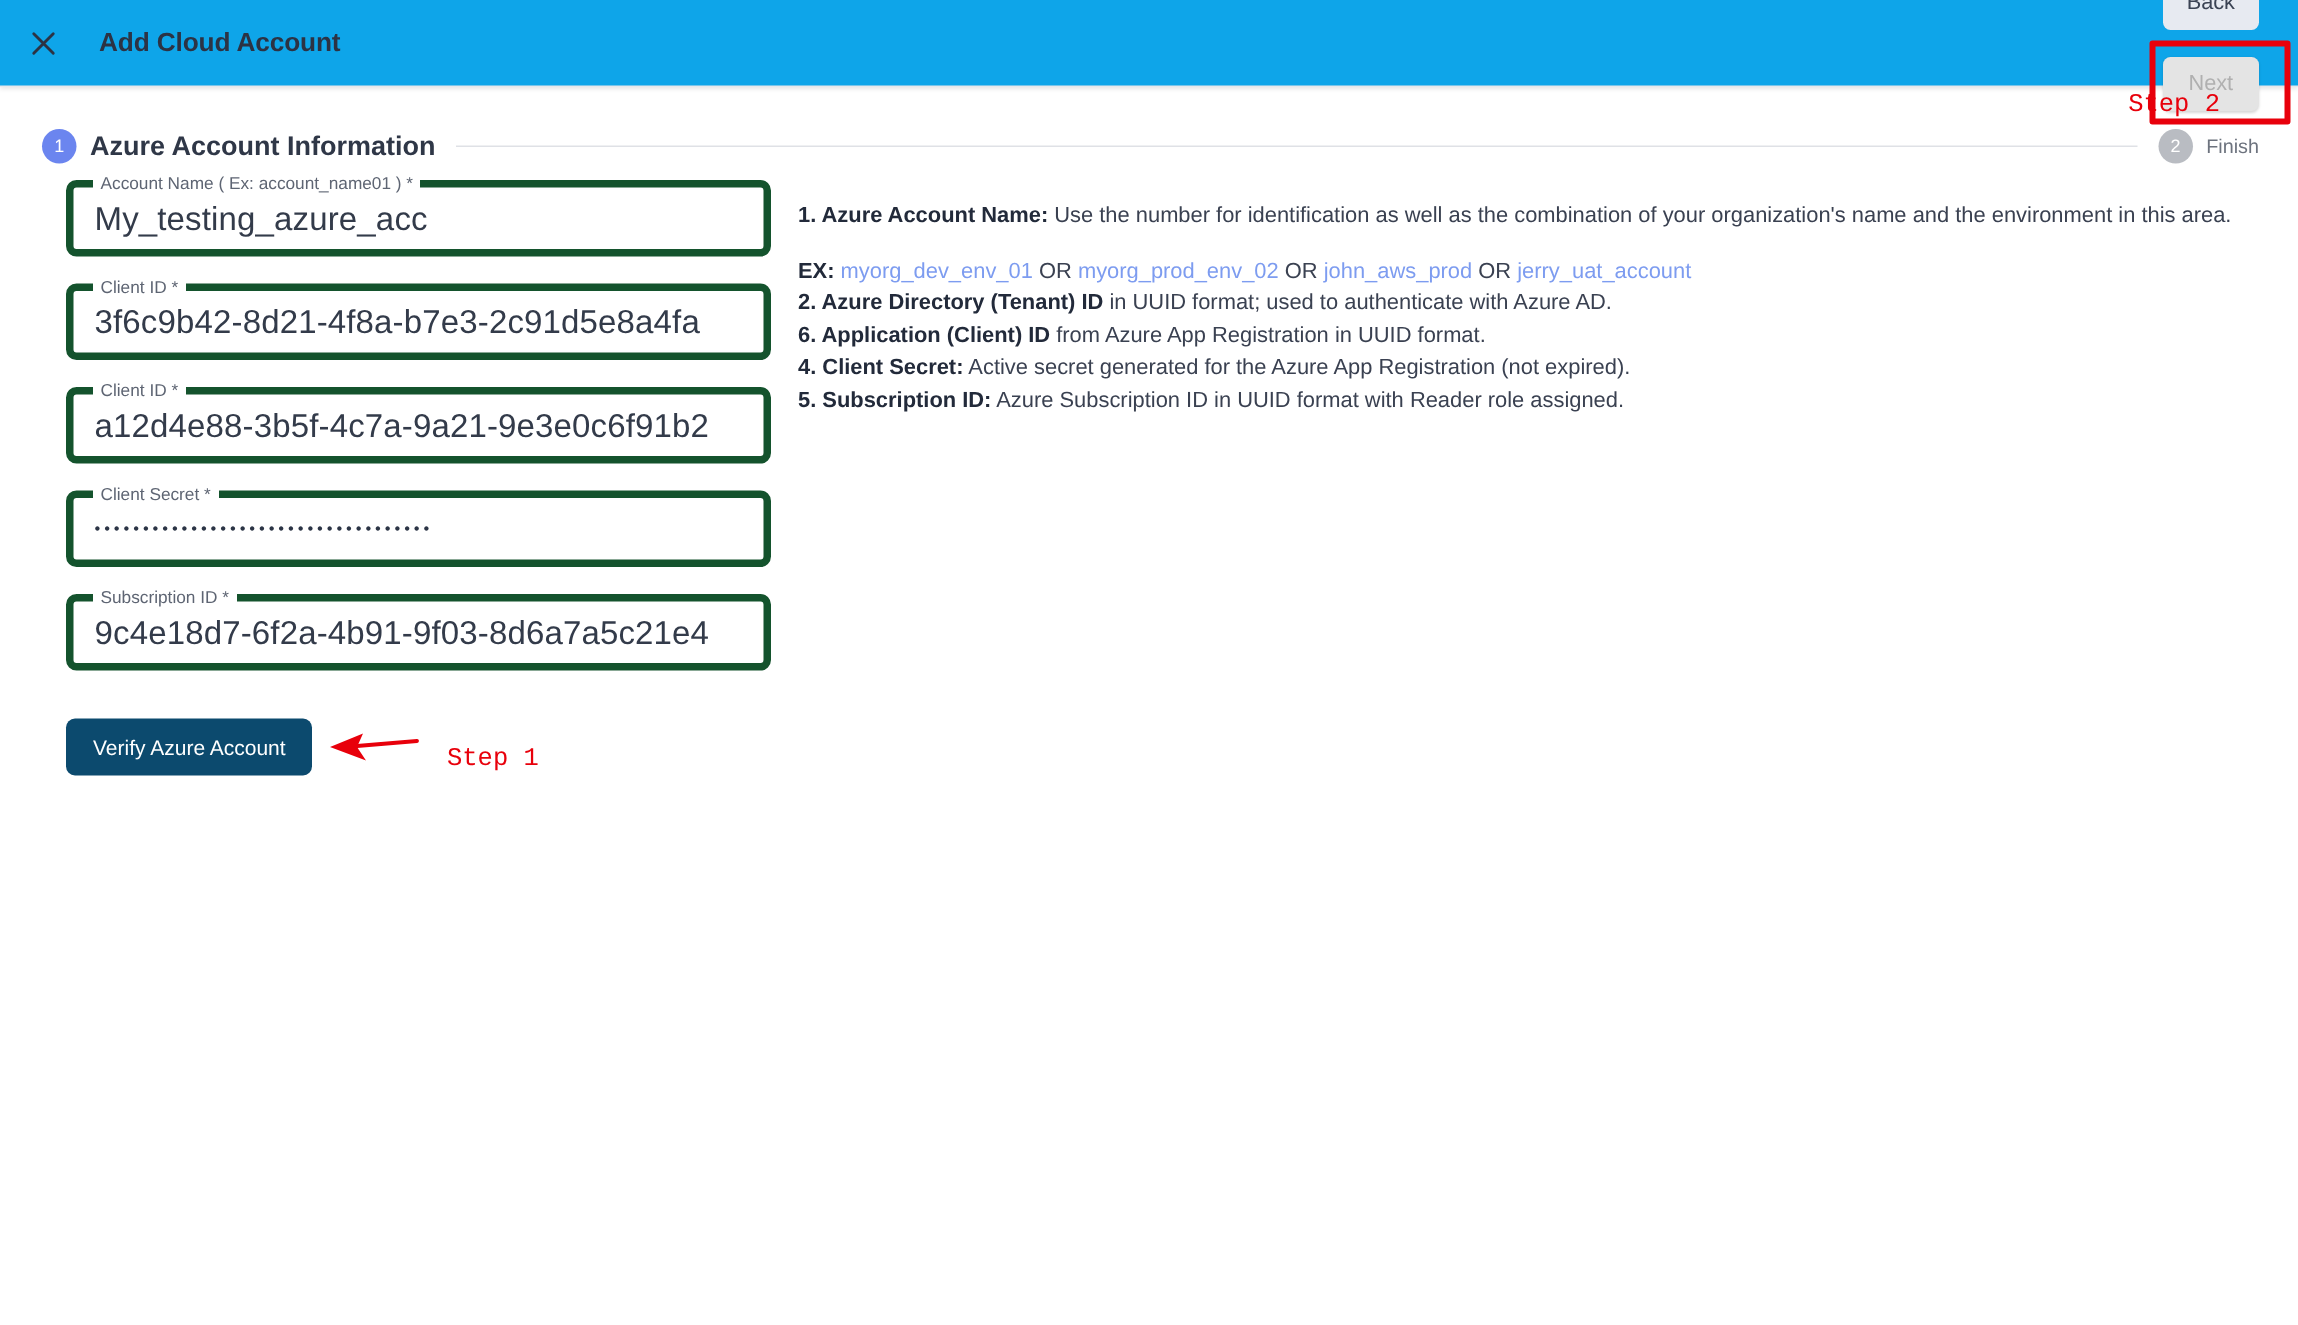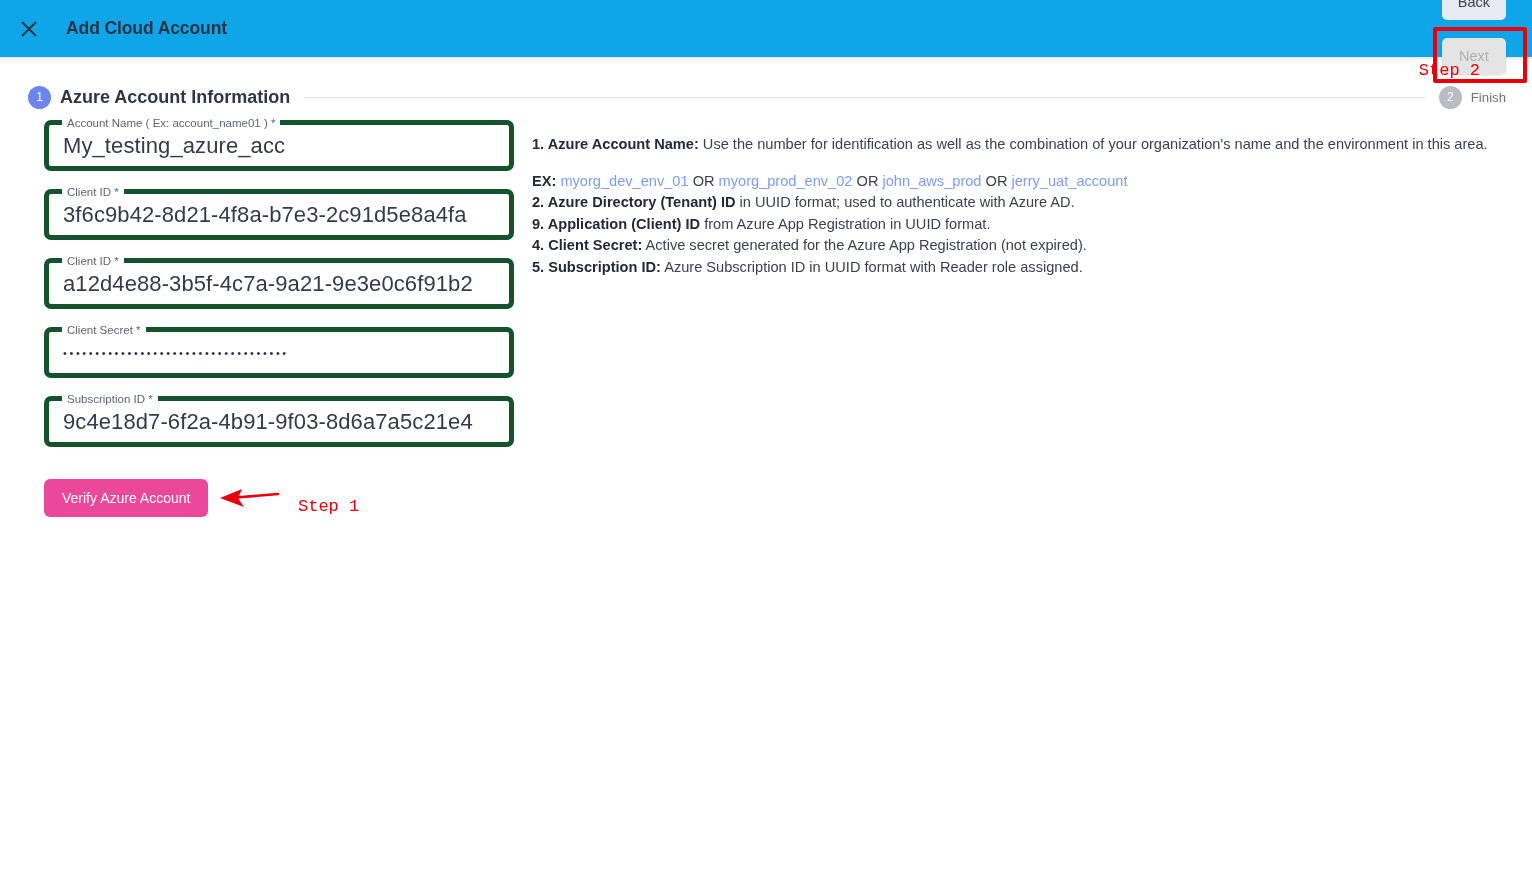--- a/index.html
+++ b/index.html
@@ -182,21 +182,21 @@
     font-size: 11px;
     letter-spacing: 2.6px;
     color: #2b3445;
   }
   .btn-verify {
     margin-top: 14px;
     height: 38px;
     padding: 0 18px;
     border: none;
     border-radius: 6px;
-    background: #ec4899;
+    background: #0c4a6e;
     color: #ffffff;
     font-size: 14px;
     font-family: "Liberation Sans", sans-serif;
     cursor: pointer;
     text-align: center;
   }
 
   
   .annot-step1 {
     position: absolute;
@@ -321,21 +321,21 @@
       <span class="link">myorg_prod_env_02</span>
       <span>OR</span>
       <span class="link">john_aws_prod</span>
       <span>OR</span>
       <span class="link">jerry_uat_account</span>
     </div>
     <div class="info-line">
       <b>2. Azure Directory (Tenant) ID</b><span> in UUID format; used to authenticate with Azure AD.</span>
     </div>
     <div class="info-line">
-      <b>9. Application (Client) ID</b><span> from Azure App Registration in UUID format.</span>
+      <b>6. Application (Client) ID</b><span> from Azure App Registration in UUID format.</span>
     </div>
     <div class="info-line">
       <b>4. Client Secret:</b><span> Active secret generated for the Azure App Registration (not expired).</span>
     </div>
     <div class="info-line">
       <b>5. Subscription ID:</b><span> Azure Subscription ID in UUID format with Reader role assigned.</span>
     </div>
   </div>
 </div>
 

